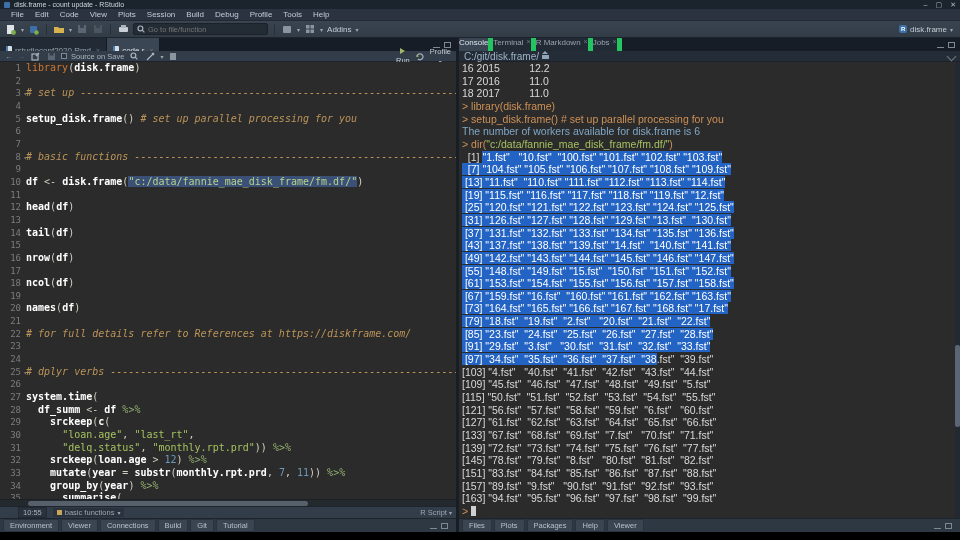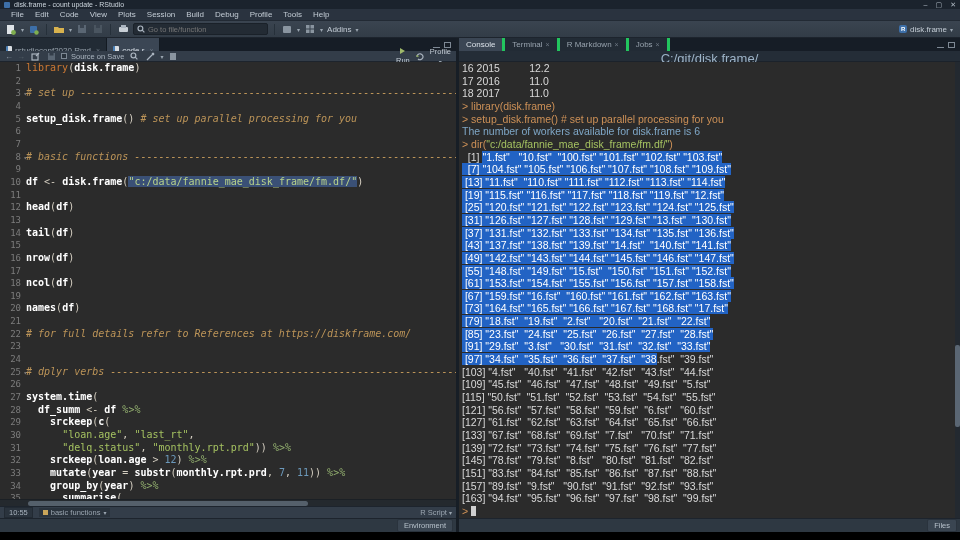--- a/index.html
+++ b/index.html
@@ -64,34 +64,34 @@
   .tk-c { color:#bc9458; font-style:italic; }
   .tk-s { color:#a5c261; }
   .tk-ssel { color:#b8d28a; background:#3a5076; }
   .tk-n { color:#6c99bb; }
   .tk-pipe { color:#93b06f; }
 
   .hscroll { height:7px; background:#24292e; border-top:1px solid #1b2025; position:relative; }
   .hthumb { position:absolute; left:28px; top:1px; height:5px; width:280px; background:#55606b; border-radius:3px; }
 
   .ed-status { height:12px; background:#333d49; display:flex; align-items:center; font-size:7.5px; color:#9aa5b0; gap:6px; padding:0 4px; border-top:1px solid #1d242d; }
-  .pos-box { background:#2a333d; border:1px solid #222a33; padding:0 4px; color:#aab4bf; }
+  .pos-box { background:#2a333d; border:1px solid #222a33; padding:0 4px; color:#aab4bf;margin-left:14px; }
   .section-nav { display:flex; align-items:center; gap:3px; background:#2a333d; padding:0 4px; }
   .hashico { width:5px; height:5px; background:#c9a55a; display:inline-block; }
   .ed-status .tspacer { flex:1; }
 
-  .minpane { height:14px; background:#2e3842; display:flex; align-items:flex-end; gap:2px; padding:0 3px; border-top:1px solid #1d242d;flex-direction:column; }
+  .minpane { height:14px; background:#2e3842; display:flex; align-items:center; gap:2px; padding:0 3px; border-top:1px solid #1d242d; }
   .mintab { font-size:7.5px; color:#b6c0ca; background:#3a4551; border:1px solid #2a333d; padding:1px 6px; border-radius:2px; }
   .minpane .tspacer { flex:1; }
 
   
-  .ctab { display:flex; align-items:center; gap:3px; padding:0 7px; font-size:8px; color:#97a2ad; background:#222b35; border-right:3px solid #22c55e; }
+  .ctab { display:flex; align-items:flex-start; gap:3px; padding:0 0; font-size:8px; color:#97a2ad; background:#222b35; border-right:5px solid #22c55e; }
   .ctab.active { background:#3b4654; color:#dbe2e9; }
   .ctab .tclose { color:#6e7984; font-size:7px; }
-  .pathbar { height:11px; background:#242d37; display:flex; align-items:center; gap:3px; padding:0 5px; font-size:13px; color:#9db3c7; border-bottom:1px solid #1b222b;flex-direction:column; }
+  .pathbar { height:11px; background:#242d37; display:flex; align-items:center; gap:3px; padding:0 5px; font-size:10px; color:#9db3c7; border-bottom:1px solid #1b222b; }
   .pathbar .tspacer { flex:1; }
   .homeico { width:7px; height:6px; position:relative; }
   .homeico:before { content:""; position:absolute; left:0; top:2px; width:7px; height:4px; background:#8fa5b9; }
   .homeico:after { content:""; position:absolute; left:0px; top:-2px; border-left:3.5px solid transparent; border-right:3.5px solid transparent; border-bottom:3px solid #8fa5b9; }
   .clearico { width:7px; height:7px; border-left:1px solid #6e7984; border-bottom:1px solid #6e7984; transform:rotate(-45deg); }
 
   .console { flex:1; background:#2b2b2b; overflow:hidden; position:relative; padding-left:3px; min-height:0; }
   .con-line { white-space:pre; font-family:Liberation Sans, sans-serif; font-size:10.5px; line-height:12.66px; }
   .ck-out { color:#d9d9d9; }
   .ck-cmd { color:#ce9157; }

